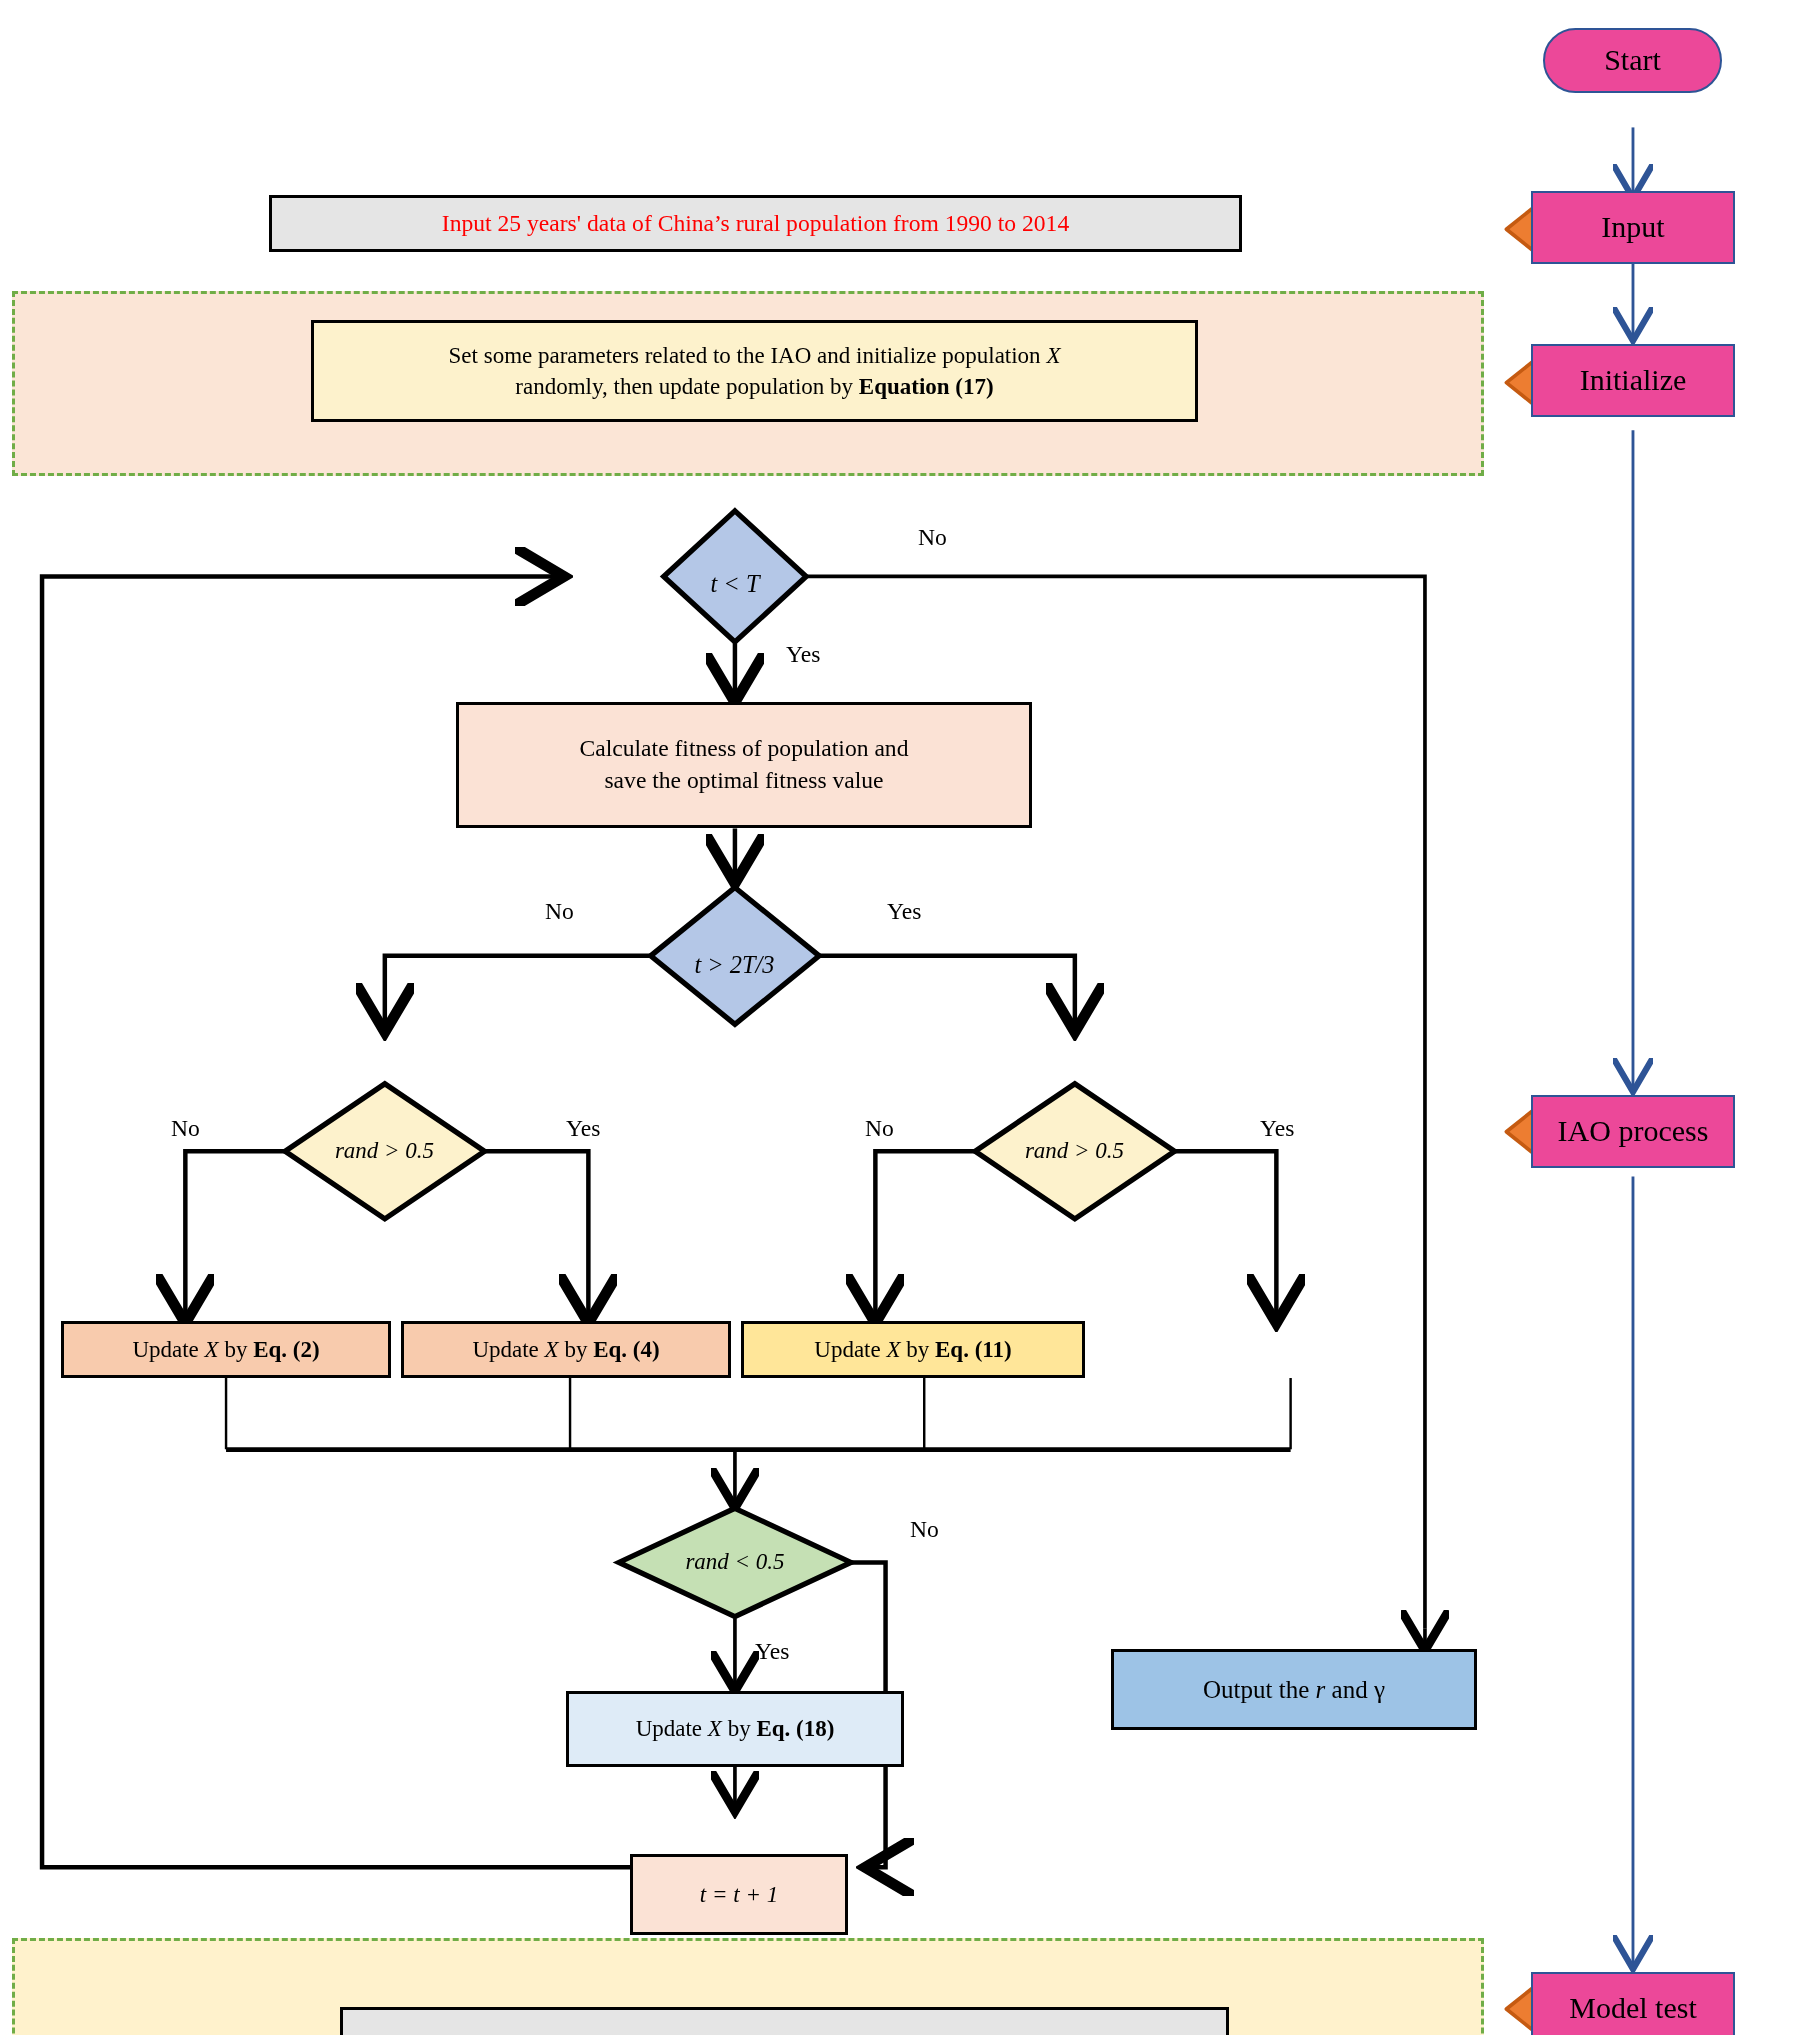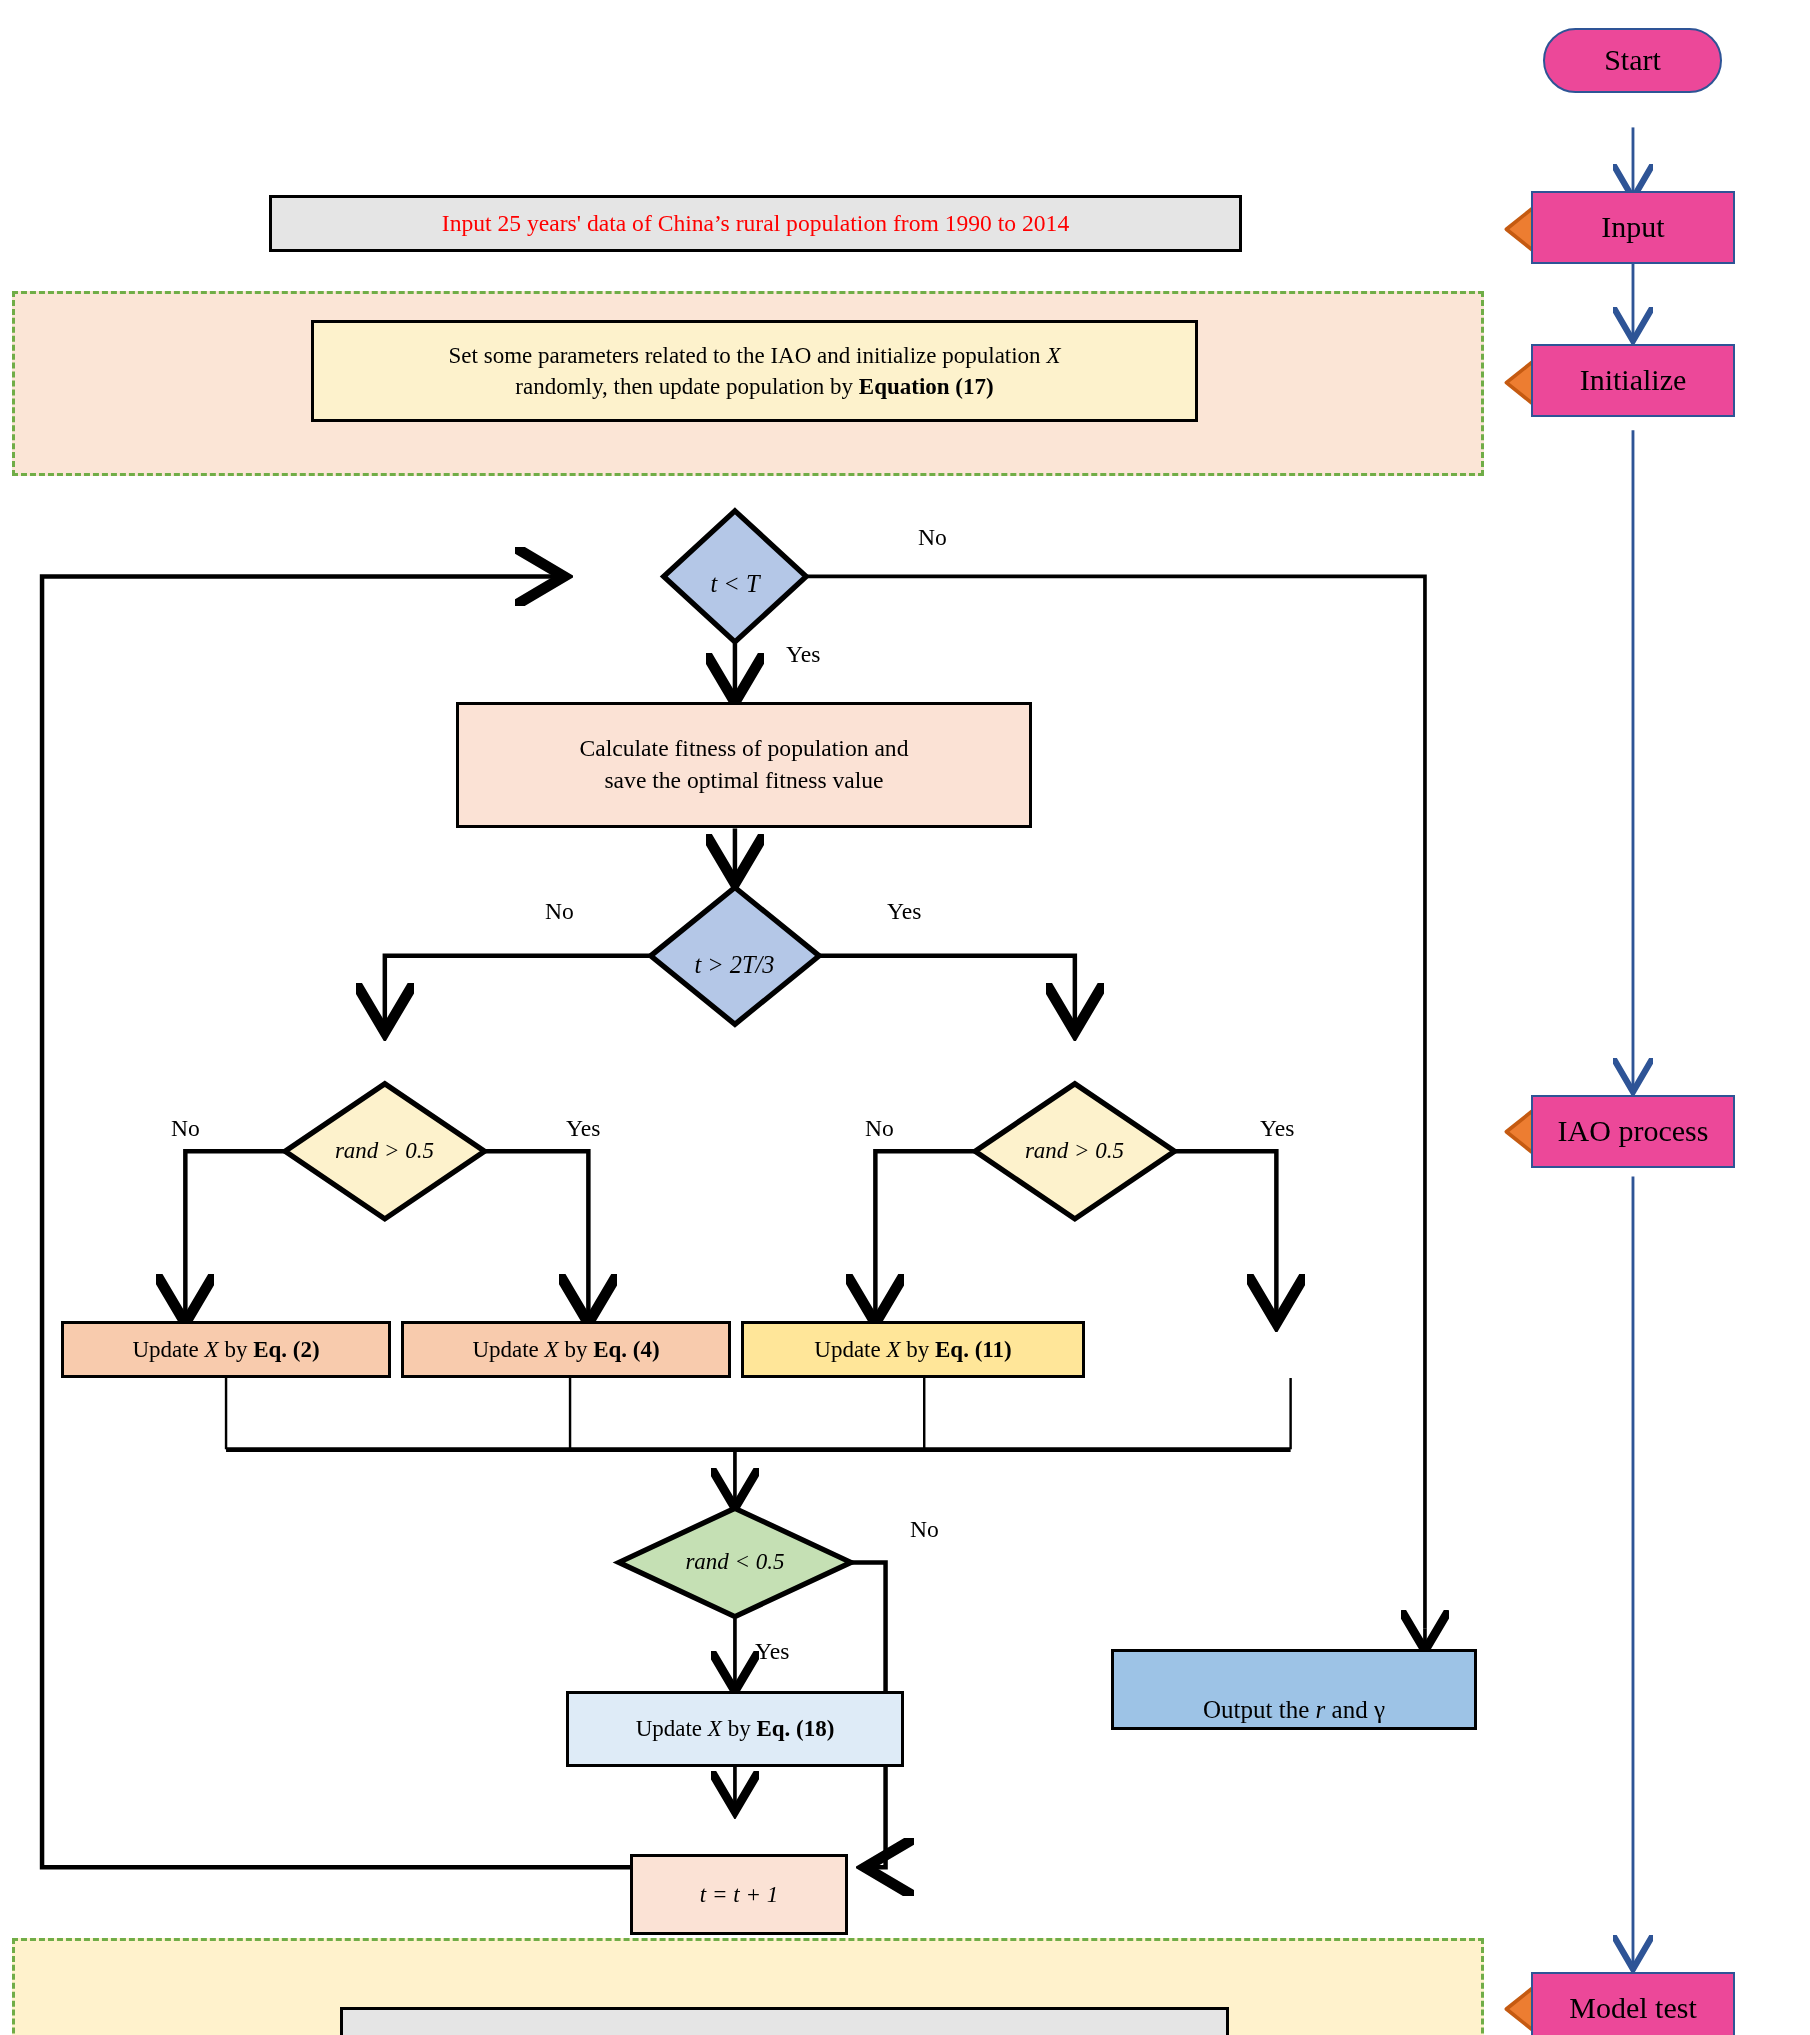--- a/index.html
+++ b/index.html
@@ -14,21 +14,21 @@
   .bluebox.term{border-radius:49px;}
 
   
   .boxblack{border:3.7px solid #000;color:#000;}
   .green-lt{background:#e5e5e5;}
   .cream{background:#FDF2CC;}
   .peach{background:#FBE2D5;}
   .salmon{background:#F8CBAD;}
   .yellow{background:#FFE699;}
   .lightblue{background:#DEEBF7;}
-  .steelblue{background:#9DC3E6;align-items:flex-end;}
+  .steelblue{background:#9DC3E6;}
 
   .redtext{color:#FF0000;}
   .fs-56{font-size:23px;}
   .fs-58{font-size:23.6px;}
   .fs-60{font-size:24.4px;margin-top:8px;}
   .fs-62{font-size:25px;}
 
   
   .dashregion{position:absolute;border:3.7px dashed #70AD47;box-sizing:border-box;}
   .reg-pink{background:#FBE5D6;}

